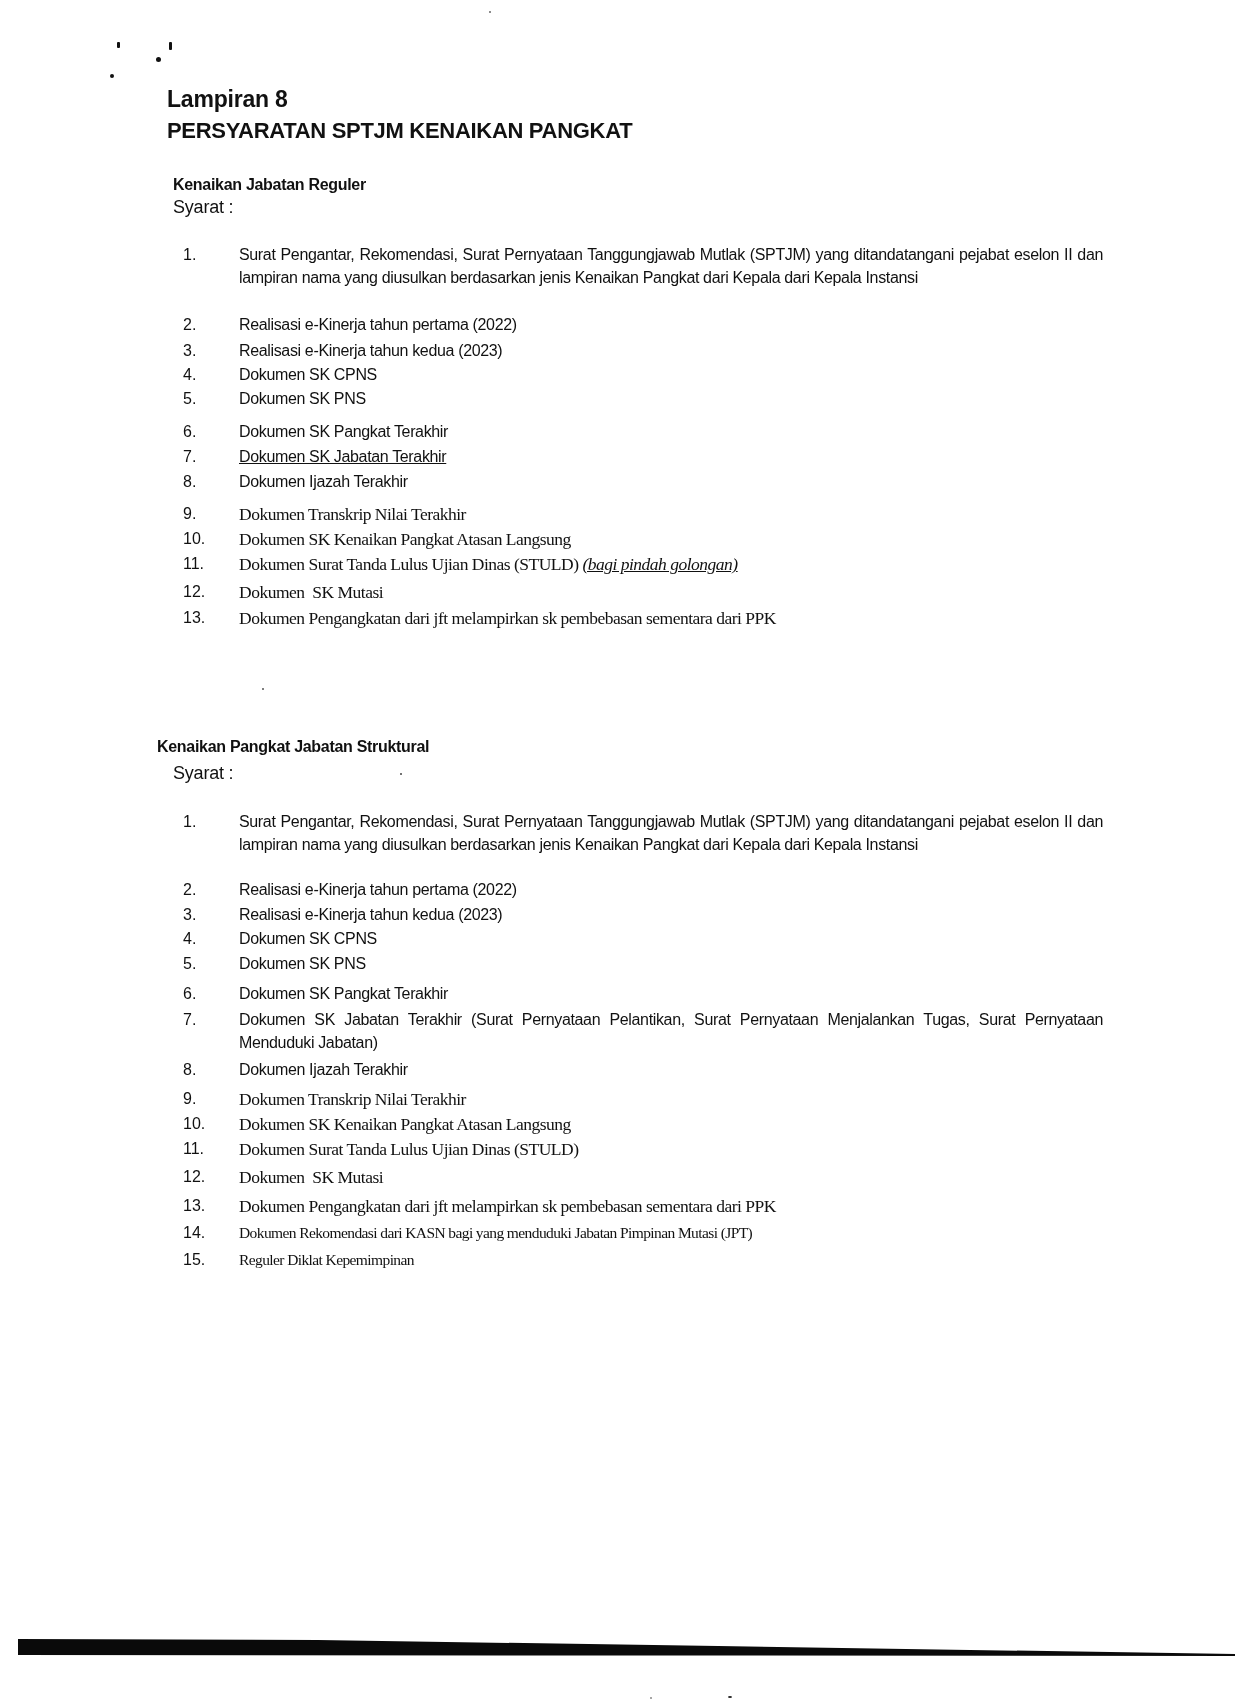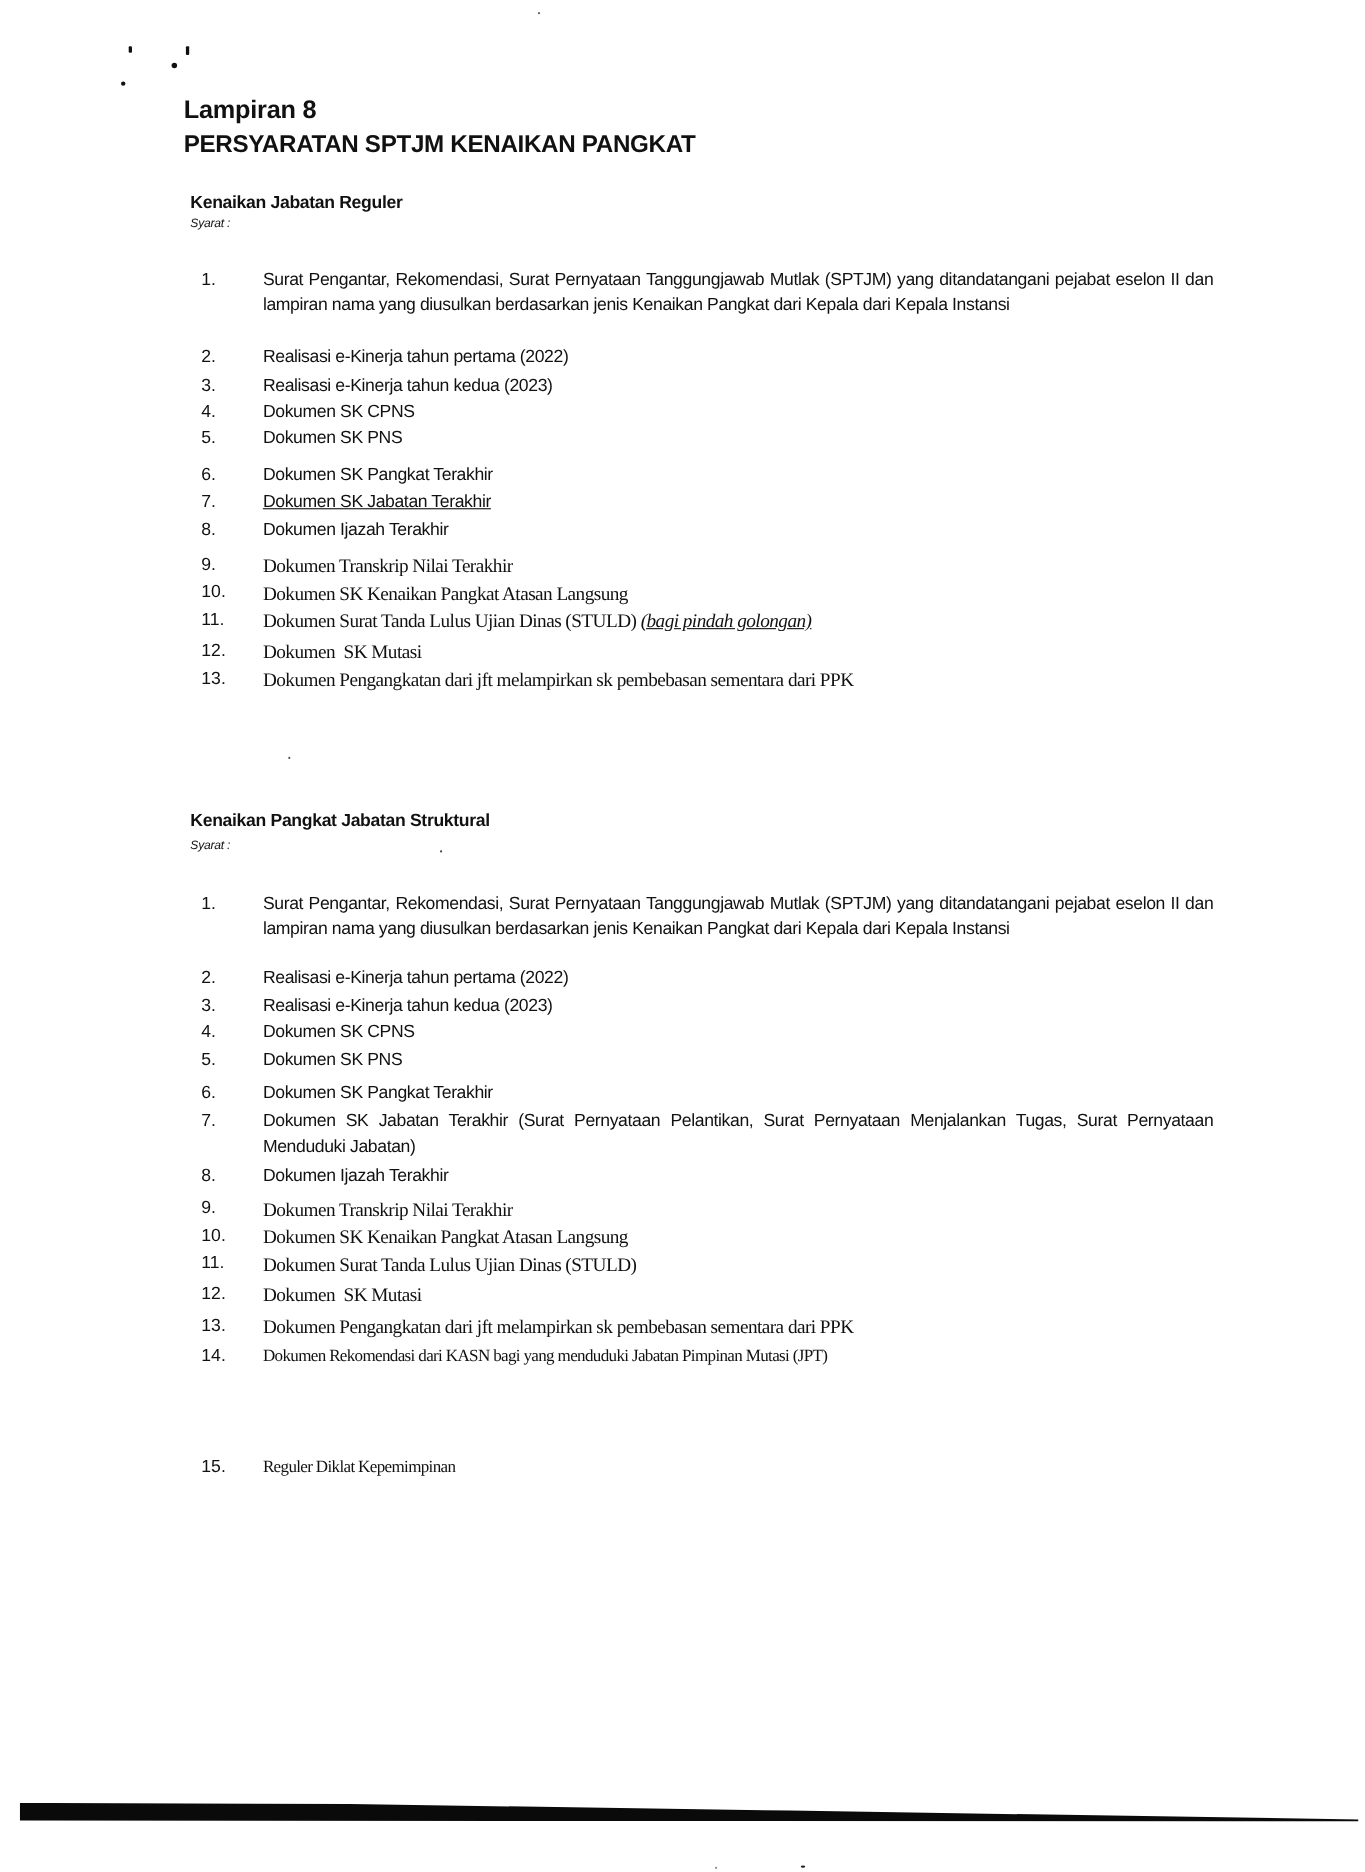--- a/index.html
+++ b/index.html
@@ -2,21 +2,21 @@
 <html><head>
 <meta charset="utf-8">
 <style>
   html, body { margin: 0; padding: 0; background: #ffffff; }
   body { width: 1241px; height: 1702px; position: relative; overflow: hidden; color: #111; font-family: "Liberation Sans", sans-serif; }
   .abs { position: absolute; }
   .speck { position: absolute; background: #111; border-radius: 50%; }
   .title1 { left: 167px; top: 86px; font-size: 23px; font-weight: bold; letter-spacing: -0.2px; }
   .title2 { left: 167px; top: 118px; font-size: 22px; font-weight: bold; letter-spacing: -0.3px; }
   .sec-head { font-size: 16px; font-weight: bold; letter-spacing: -0.3px; }
-  .syarat { font-size: 11px; letter-spacing: -0.2px; font-style: italic; }
+  .syarat { font-size: 18px; letter-spacing: -0.2px; }
   .item { position: absolute; left: 183px; width: 920px; font-size: 16px; line-height: 22.5px; display: flex; }
   .item .num { width: 56px; flex: 0 0 56px; font-weight: normal; }
   .item .txt { flex: 1; text-align: justify; letter-spacing: -0.35px; }
   .item.serif .txt { font-family: "Liberation Serif", serif; font-size: 17.5px; letter-spacing: -0.5px; }
   .item.serif.small .txt { font-size: 15.5px; letter-spacing: -0.6px; }
   .item .ital { font-style: italic; text-decoration: underline; }
   .footer-bar { position: absolute; left: 18px; top: 1639px; width: 1217px; height: 17px; }
 </style>
 </head>
 <body>
@@ -85,21 +85,21 @@
     <div class="item serif" style="top: 581px;">
       <span class="num">12.</span>
       <span class="txt"><span style="white-space: pre-wrap;">Dokumen  SK Mutasi</span></span>
     </div>
     <div class="item serif" style="top: 607px;">
       <span class="num">13.</span>
       <span class="txt"><span style="white-space: pre-wrap;">Dokumen Pengangkatan dari jft melampirkan sk pembebasan sementara dari PPK</span></span>
     </div>
   </div>
 
-<div class="abs sec-head" style="left:173px;top:738px;">Kenaikan Pangkat Jabatan Struktural</div>
+<div class="abs sec-head" style="left:157px;top:738px;">Kenaikan Pangkat Jabatan Struktural</div>
 <div class="abs syarat" style="left:173px;top:763px;">Syarat :</div>
 
 <div id="sec1-list">
     <div class="item" style="top: 811px;">
       <span class="num">1.</span>
       <span class="txt"><span style="white-space: pre-wrap;">Surat Pengantar, Rekomendasi, Surat Pernyataan Tanggungjawab Mutlak (SPTJM) yang ditandatangani pejabat eselon II dan lampiran nama yang diusulkan berdasarkan jenis Kenaikan Pangkat dari Kepala dari Kepala Instansi</span></span>
     </div>
     <div class="item" style="top: 879px;">
       <span class="num">2.</span>
       <span class="txt"><span style="white-space: pre-wrap;">Realisasi e-Kinerja tahun pertama (2022)</span></span>
@@ -145,21 +145,21 @@
       <span class="txt"><span style="white-space: pre-wrap;">Dokumen  SK Mutasi</span></span>
     </div>
     <div class="item serif" style="top: 1195px;">
       <span class="num">13.</span>
       <span class="txt"><span style="white-space: pre-wrap;">Dokumen Pengangkatan dari jft melampirkan sk pembebasan sementara dari PPK</span></span>
     </div>
     <div class="item serif small" style="top: 1222px;">
       <span class="num">14.</span>
       <span class="txt"><span style="white-space: pre-wrap;">Dokumen Rekomendasi dari KASN bagi yang menduduki Jabatan Pimpinan Mutasi (JPT)</span></span>
     </div>
-    <div class="item serif small" style="top: 1323px;">
+    <div class="item serif small" style="top: 1249px;">
       <span class="num">15.</span>
       <span class="txt"><span style="white-space: pre-wrap;">Reguler Diklat Kepemimpinan</span></span>
     </div>
   </div>
 
 <svg class="footer-bar" viewBox="0 0 1217 17" preserveAspectRatio="none">
   <polygon points="0,0 300,1 700,7 1217,15 1217,17 0,16" fill="#0a0a0a"></polygon>
 </svg>
 
 </body></html>

